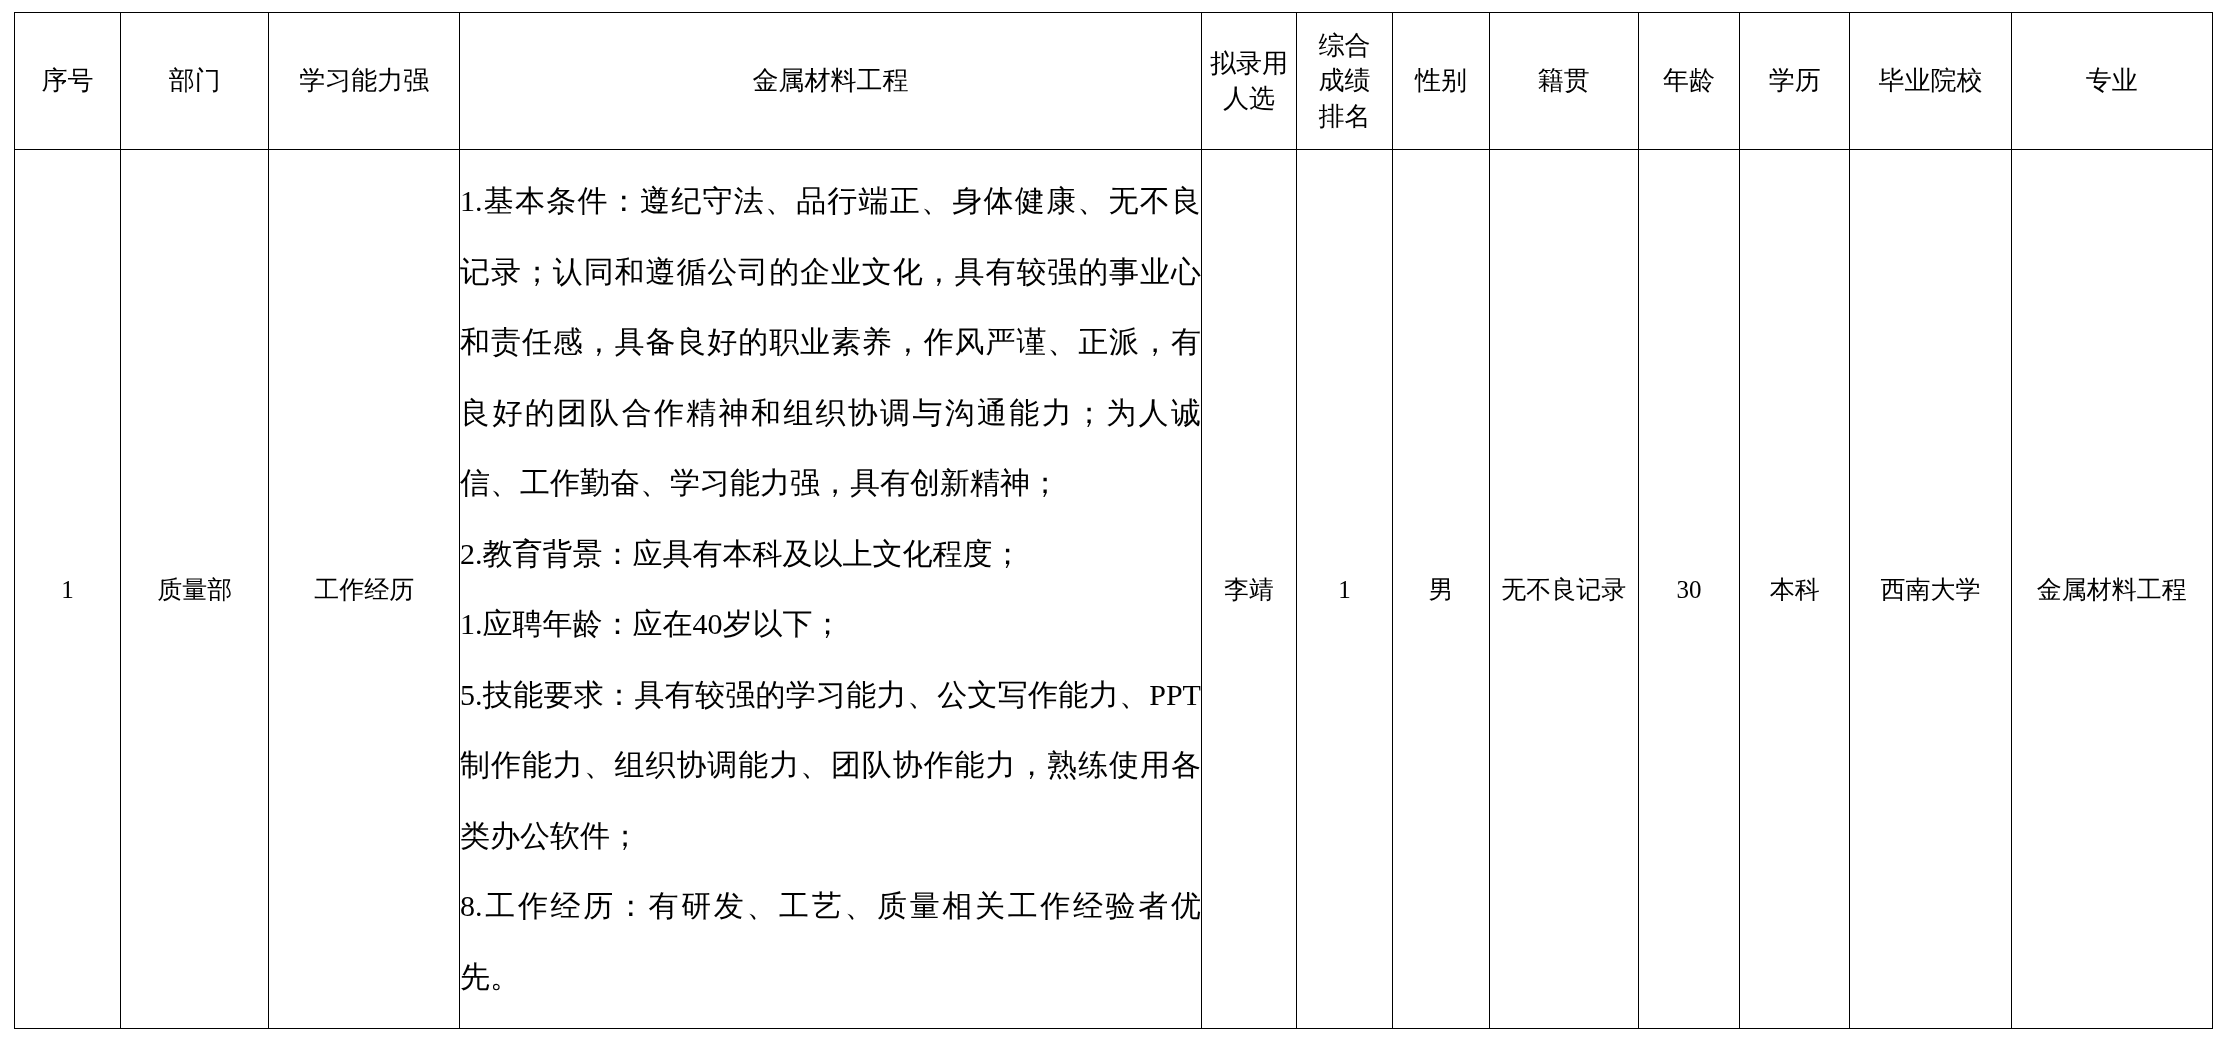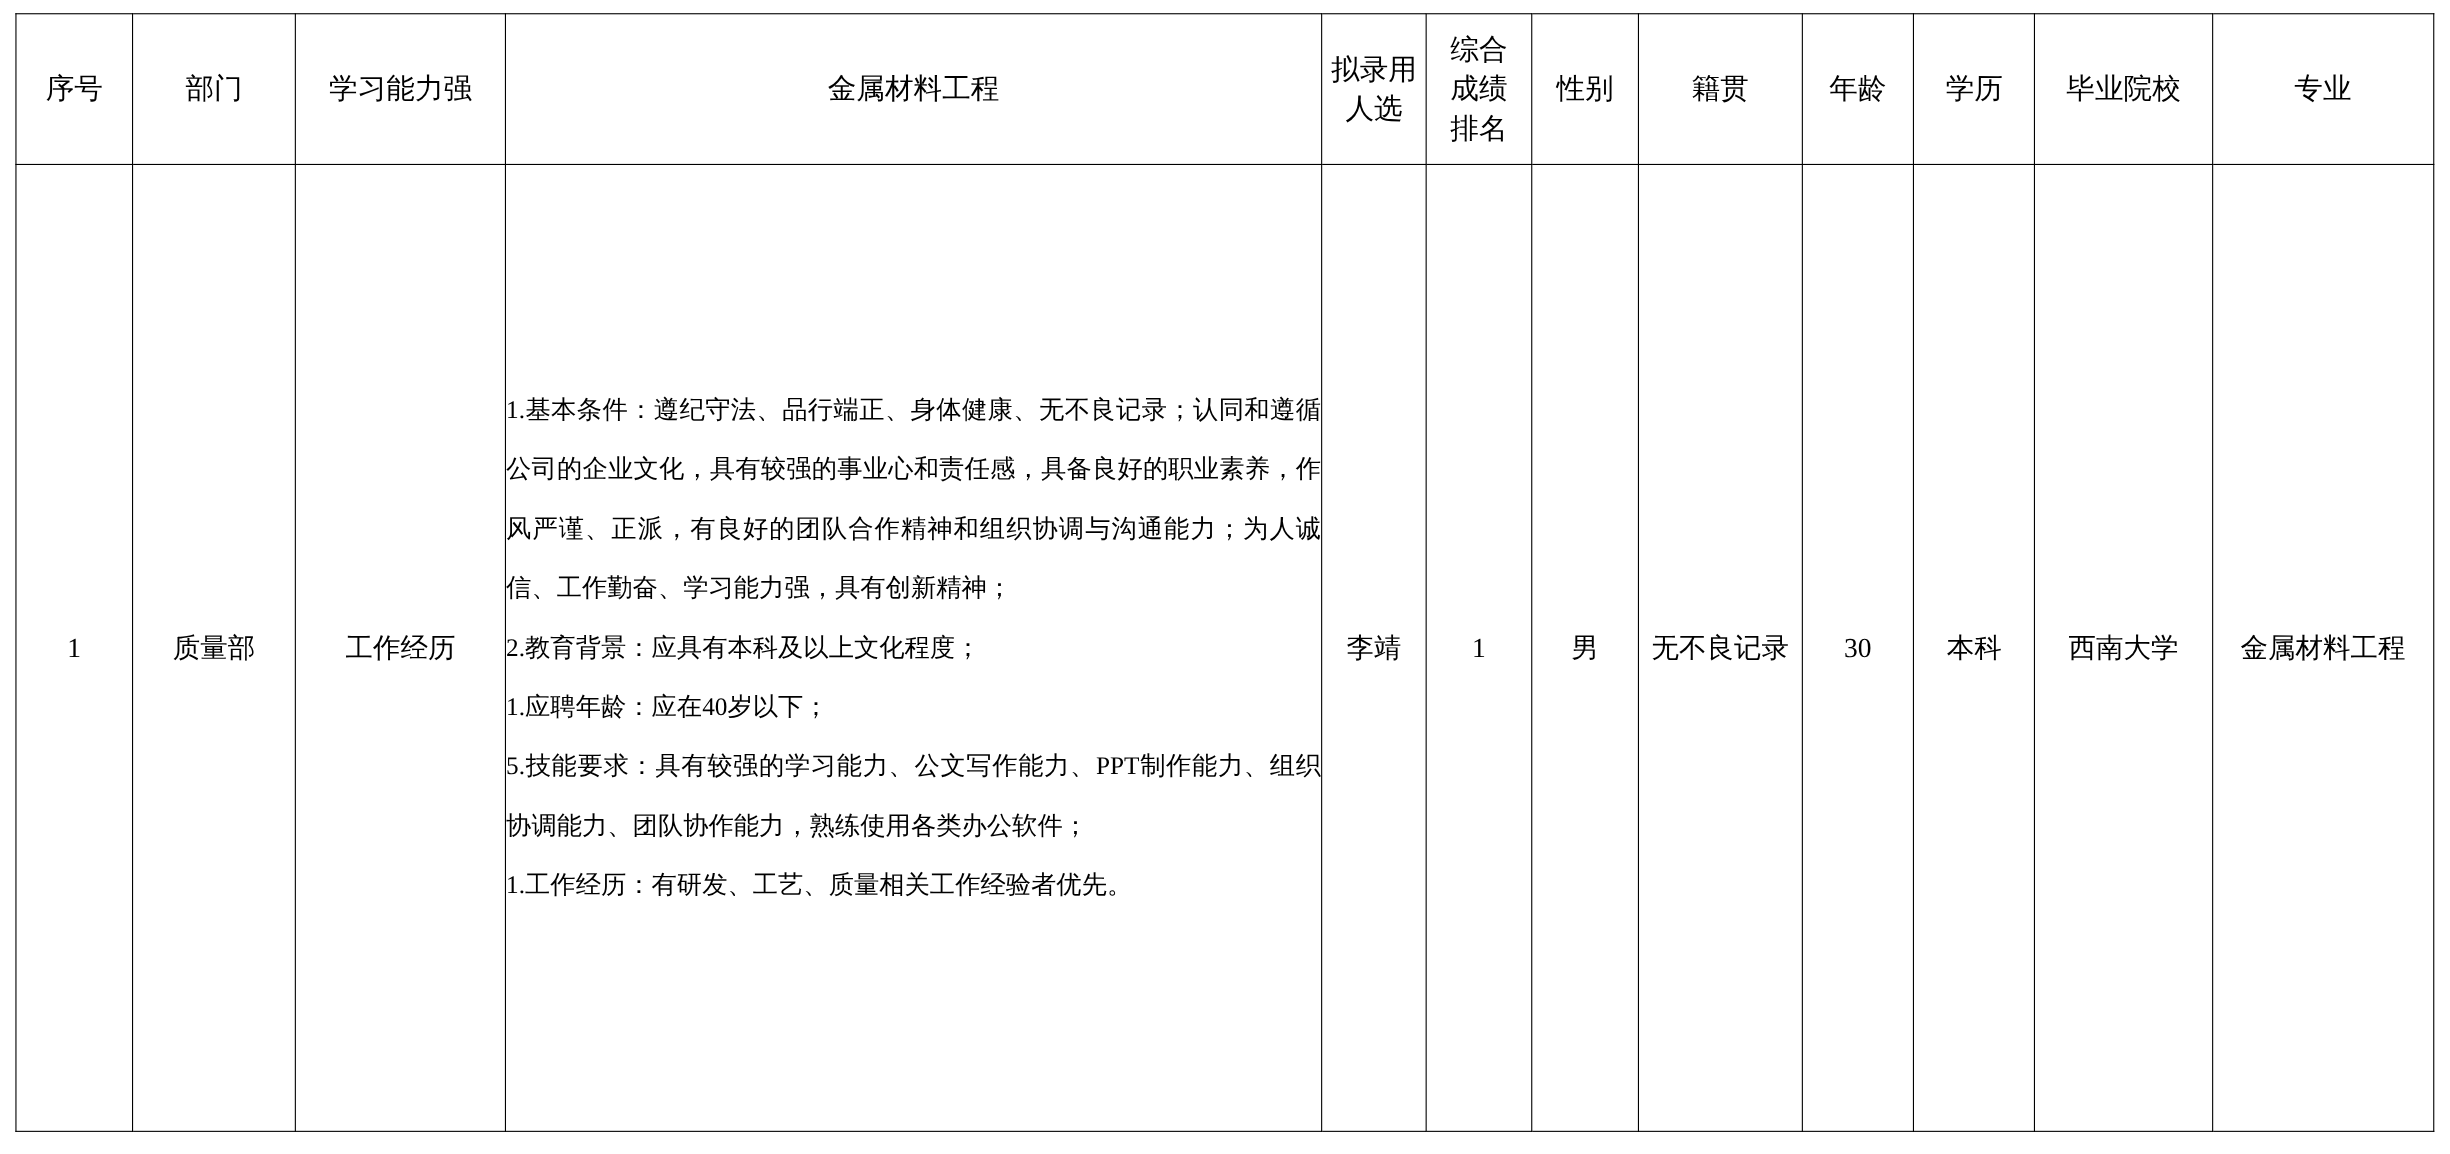--- a/index.html
+++ b/index.html
@@ -59,21 +59,21 @@
     font-size: 25px;
     line-height: 1.4;
   }
   tbody td.cell-center-wrap {
     padding: 4px 8px;
   }
   td.requirements {
     text-align: left;
     vertical-align: top;
     padding: 22px 26px 24px 22px;
-    font-size: 23px;
+    font-size: 30px;
     line-height: 2.35;
   }
   td.requirements p {
     margin: 0;
     text-align: justify;
     text-justify: inter-ideograph;
   }
   .row-body td {
     height: 870px;
   }
@@ -123,21 +123,21 @@
     <tbody>
       <tr class="row-body">
         <td>1</td>
         <td>质量部</td>
         <td>工作经历</td>
         <td class="requirements">
           <p>1.基本条件：遵纪守法、品行端正、身体健康、无不良记录；认同和遵循公司的企业文化，具有较强的事业心和责任感，具备良好的职业素养，作风严谨、正派，有良好的团队合作精神和组织协调与沟通能力；为人诚信、工作勤奋、学习能力强，具有创新精神；</p>
           <p>2.教育背景：应具有本科及以上文化程度；</p>
           <p>1.应聘年龄：应在40岁以下；</p>
           <p>5.技能要求：具有较强的学习能力、公文写作能力、PPT制作能力、组织协调能力、团队协作能力，熟练使用各类办公软件；</p>
-          <p>1.工作经历：有研发、工艺、质量相关工作经验者优先。</p>
+          <p>8.工作经历：有研发、工艺、质量相关工作经验者优先。</p>
         </td>
         <td>李靖</td>
         <td>1</td>
         <td>男</td>
         <td class="cell-center-wrap">无不良记录</td>
         <td>30</td>
         <td>本科</td>
         <td>西南大学</td>
         <td class="cell-center-wrap">金属材料工程</td>
       </tr>

